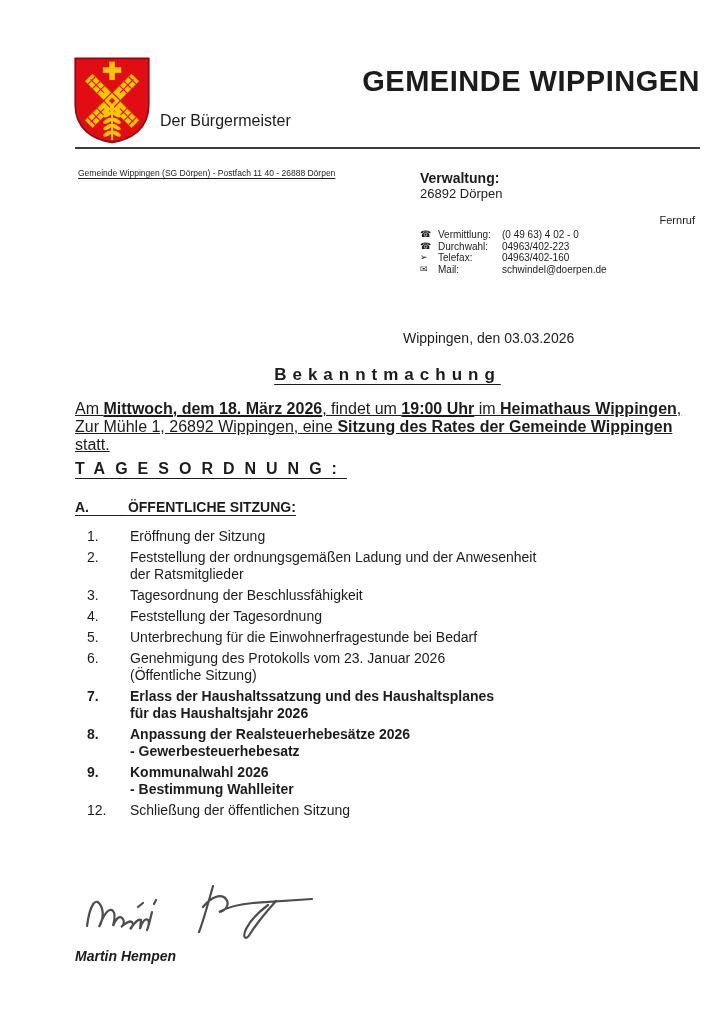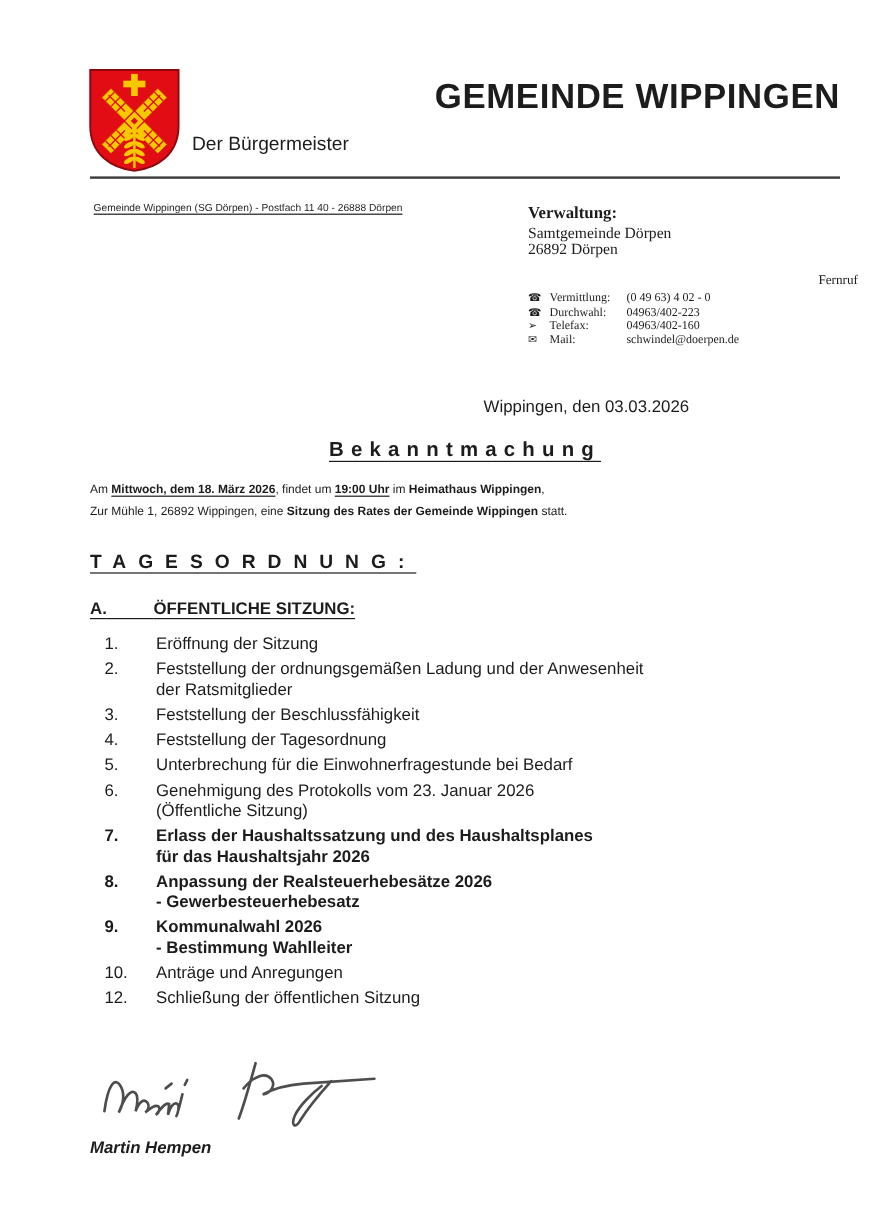--- a/index.html
+++ b/index.html
@@ -18,34 +18,34 @@
   
   .crest { top:55px; left:72px; width:80px; height:90px; }
   .title { top:64px; left:160px; right:24px; text-align:right;
            font-size:29px; font-weight:bold; letter-spacing:0.5px; line-height:34px; }
   .subtitle { top:112px; left:160px; right:24px; font-size:16px; }
   .rule { top:147px; left:75px; width:625px; border-top:2px solid #3c3c3c; }
 
   
   .sender { top:168px; left:78px; font-size:8.5px;
             text-decoration:underline; text-underline-offset:2px; white-space:nowrap; }
-  .verwaltung { top:170px; left:440px; width:275px; font-size:13px; line-height:14px;font-family:Liberation Serif, serif; }
+  .verwaltung { top:170px; left:420px; width:275px; font-size:13px; line-height:14px; }
   .v-heading { font-weight:bold; font-size:14px; line-height:17px; }
   .fernruf { margin-top:13px; font-size:11px; line-height:13px;text-align:right; }
   .contact-rows { margin-top:2px; font-size:10px; line-height:11.5px; }
   .contact-row { display:grid; grid-template-columns:18px 64px auto; }
   .contact-icon { font-size:9px; }
 
   .dateline { top:330px; left:403px; font-size:14px; }
 
   
   .announce-heading { top:365px; left:75px; right:24px; text-align:center;
     font-size:17px; font-weight:bold; letter-spacing:6px;
     text-decoration:underline; text-underline-offset:4px; }
-  .announce-para { top:400px; left:75px; right:24px; font-size:10px; line-height:18px; }
+  .announce-para { top:400px; left:75px; right:24px; font-size:16px; line-height:18px;text-decoration:underline; }
 
   
   .agenda-heading { top:460px; left:75px; font-size:16px; font-weight:bold;
     letter-spacing:10px; text-decoration:underline; text-underline-offset:4px; }
   .section-heading { top:499px; left:75px; font-size:14px; font-weight:bold;
     text-decoration:underline; text-underline-offset:3px; white-space:pre; }
   .agenda-list { top:528px; left:87px; right:24px; font-size:14px; line-height:17px; }
   .agenda-row { display:flex; margin-bottom:4px; }
   .agenda-row.bold { font-weight:bold; }
   .agenda-num { width:43px; flex-shrink:0; }
@@ -112,21 +112,20 @@
 
   <div class="abs title">GEMEINDE WIPPINGEN</div>
   <div class="abs subtitle">Der Bürgermeister</div>
   <div class="abs rule"></div>
 
   <div class="abs sender">Gemeinde Wippingen (SG Dörpen) - Postfach 11 40 - 26888 Dörpen</div>
 
   <div class="abs verwaltung">
     <div class="v-heading">Verwaltung:</div>
 
-      <div class="addr-line bold">Samtgemeinde Dörpen</div>
 
 
       <div class="addr-line bold">26892 Dörpen</div>
 
     <div class="fernruf">Fernruf</div>
     <div class="contact-rows">
 
         <div class="contact-row">
           <span class="contact-icon">☎</span>
           <span class="contact-label">Vermittlung:</span>
@@ -171,21 +170,21 @@
         <span class="agenda-text">Eröffnung der Sitzung</span>
       </div>
 
       <div class="agenda-row">
         <span class="agenda-num">2.</span>
         <span class="agenda-text">Feststellung der ordnungsgemäßen Ladung und der Anwesenheit<br>der Ratsmitglieder</span>
       </div>
 
       <div class="agenda-row">
         <span class="agenda-num">3.</span>
-        <span class="agenda-text">Feststellung der Beschlussfähigkeit</span>
+        <span class="agenda-text">Tagesordnung der Beschlussfähigkeit</span>
       </div>
 
       <div class="agenda-row">
         <span class="agenda-num">4.</span>
         <span class="agenda-text">Feststellung der Tagesordnung</span>
       </div>
 
       <div class="agenda-row">
         <span class="agenda-num">5.</span>
         <span class="agenda-text">Unterbrechung für die Einwohnerfragestunde bei Bedarf</span>
@@ -204,24 +203,20 @@
       <div class="agenda-row bold">
         <span class="agenda-num">8.</span>
         <span class="agenda-text">Anpassung der Realsteuerhebesätze 2026<br>- Gewerbesteuerhebesatz</span>
       </div>
 
       <div class="agenda-row bold">
         <span class="agenda-num">9.</span>
         <span class="agenda-text">Kommunalwahl 2026<br>- Bestimmung Wahlleiter</span>
       </div>
 
-      <div class="agenda-row">
-        <span class="agenda-num">10.</span>
-        <span class="agenda-text">Anträge und Anregungen</span>
-      </div>
 
 
       <div class="agenda-row">
         <span class="agenda-num">12.</span>
         <span class="agenda-text">Schließung der öffentlichen Sitzung</span>
       </div>
 
   </div>
 
   <svg class="abs signature" viewBox="0 0 250 70" xmlns="http://www.w3.org/2000/svg" fill="none" stroke="#4d4d4d" stroke-width="2.2" stroke-linecap="round">

